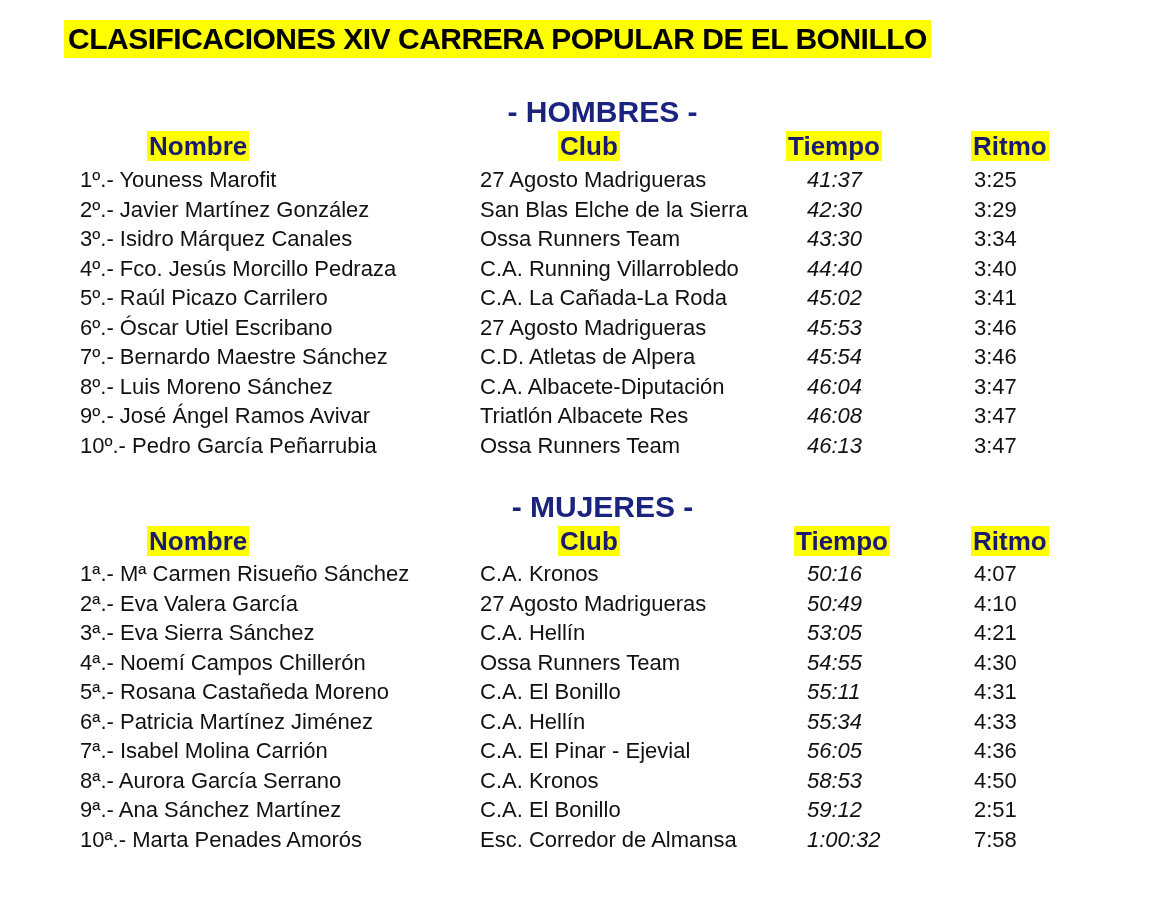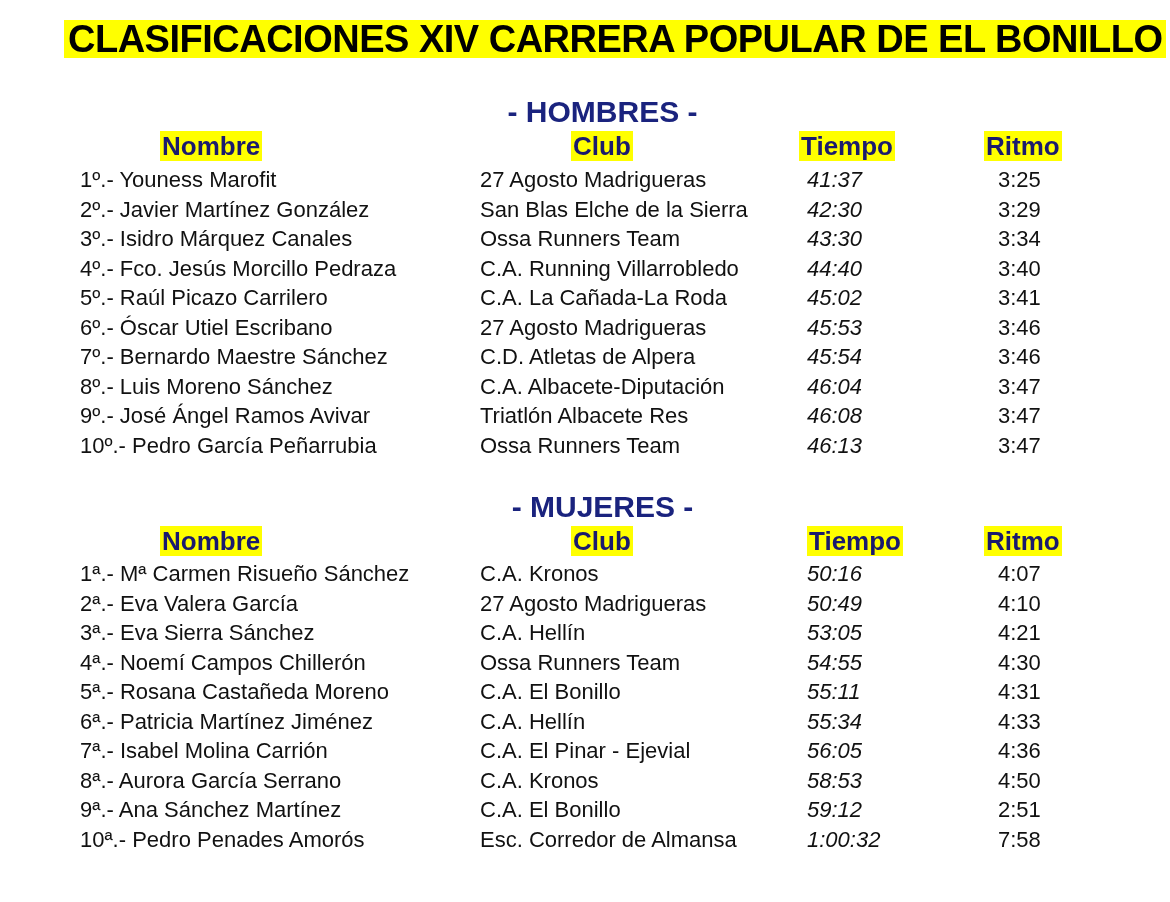--- a/index.html
+++ b/index.html
@@ -1,35 +1,35 @@
 <!DOCTYPE html>
 <html><head>
 <meta charset="utf-8">
 <style>
   html, body { margin: 0; padding: 0; background: #ffffff; }
   body { width: 1170px; height: 902px; position: relative; overflow: hidden; font-family: "Liberation Sans", "DejaVu Sans", sans-serif; color: #111111; }
   .title {
     position: absolute; left: 64px; top: 20px;
-    background: #ffff00; font-weight: bold; font-size: 38px; line-height: 38px;
+    background: #ffff00; font-weight: bold; font-size: 30px; line-height: 38px;
     padding: 0 4px; letter-spacing: -0.5px; color: #000;
   }
   .section-title {
     position: absolute; left: 0; width: 1205px; text-align: center;
     color: #1a237e; font-weight: bold; font-size: 30px; line-height: 36px;
   }
   .hdr {
     position: absolute; background: #ffff00; color: #1a1a6e; font-weight: bold;
-    font-size: 26px; line-height: 30px; padding: 0 2px; margin-left: 13px;
+    font-size: 26px; line-height: 30px; padding: 0 2px;
   }
   .row { position: absolute; left: 0; height: 29px; font-size: 22px; line-height: 29px; white-space: nowrap; }
   .c { position: absolute; top: 0; }
   .c-name { left: 80px; }
   .c-club { left: 480px; }
   .c-time { left: 807px; font-style: italic; }
-  .c-pace { left: 974px; margin-left: 24px; }
+  .c-pace { left: 974px; }
 </style>
 </head>
 <body>
 
 <div class="title">CLASIFICACIONES XIV CARRERA POPULAR DE EL BONILLO</div>
 
 <div class="section-title" style="top:94px;">- HOMBRES -</div>
 <div class="hdr" style="left:147px; top:131px;">Nombre</div>
 <div class="hdr" style="left:558px; top:131px;">Club</div>
 <div class="hdr" style="left:786px; top:131px;">Tiempo</div>
@@ -151,18 +151,18 @@
       <span class="c c-time">58:53</span>
       <span class="c c-pace">4:50</span>
     </div>
     <div class="row" style="top: 795px;">
       <span class="c c-name"><span>9ª.-</span> <span>Ana Sánchez Martínez</span></span>
       <span class="c c-club">C.A. El Bonillo</span>
       <span class="c c-time">59:12</span>
       <span class="c c-pace">2:51</span>
     </div>
     <div class="row" style="top: 824.5px;">
-      <span class="c c-name"><span>10ª.-</span> <span>Pedro Penades Amorós</span></span>
+      <span class="c c-name"><span>10ª.-</span> <span>Marta Penades Amorós</span></span>
       <span class="c c-club">Esc. Corredor de Almansa</span>
       <span class="c c-time">1:00:32</span>
       <span class="c c-pace">7:58</span>
     </div>
   </div>
 
 </body></html>

